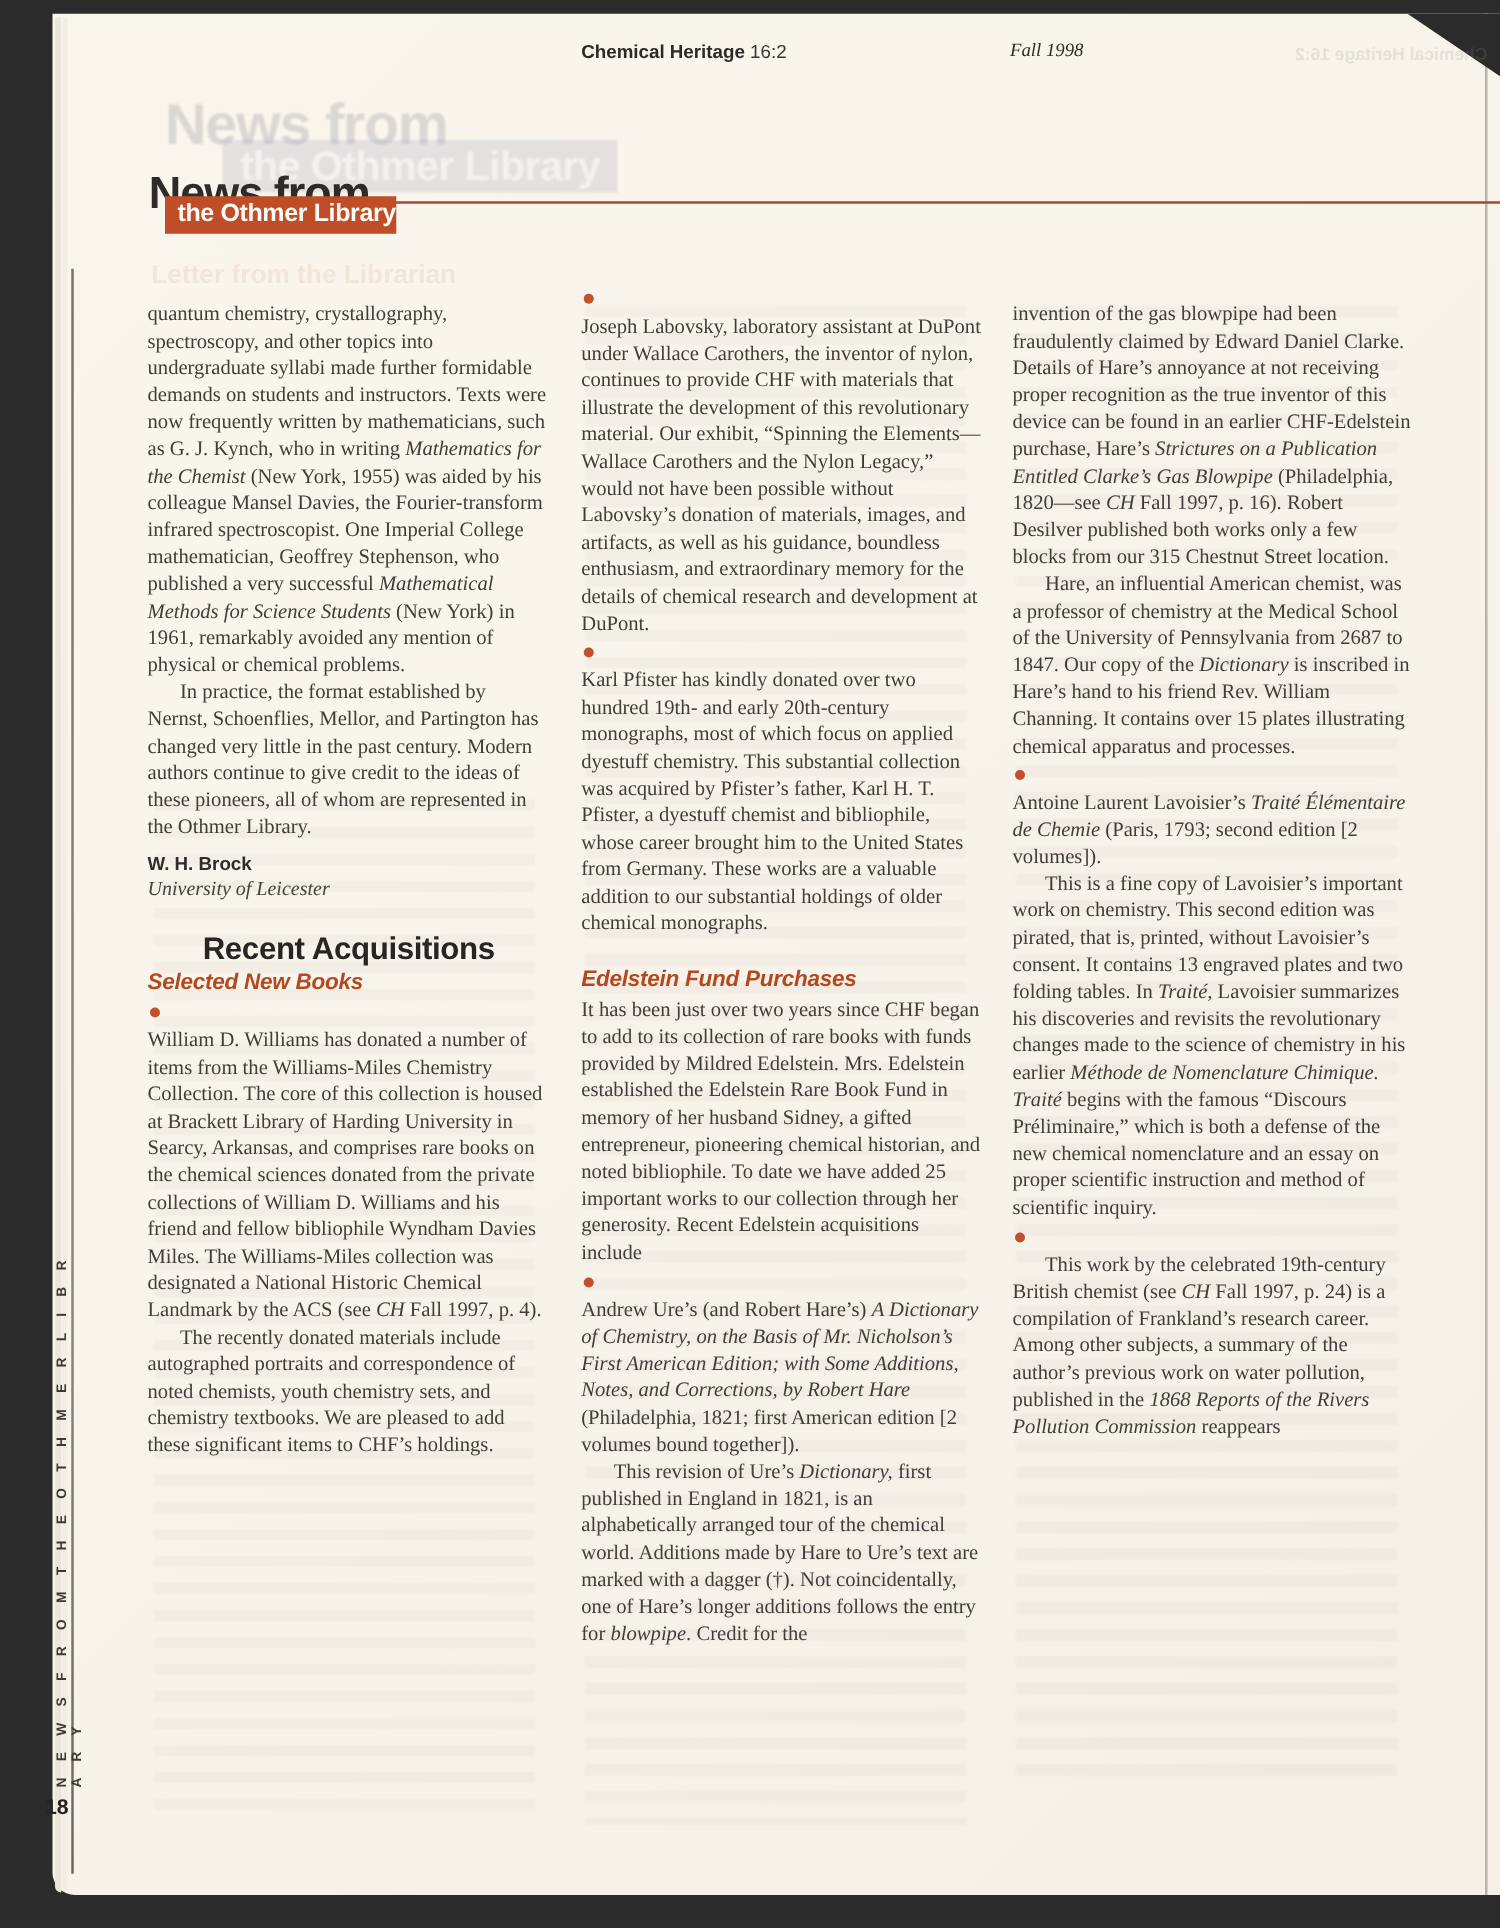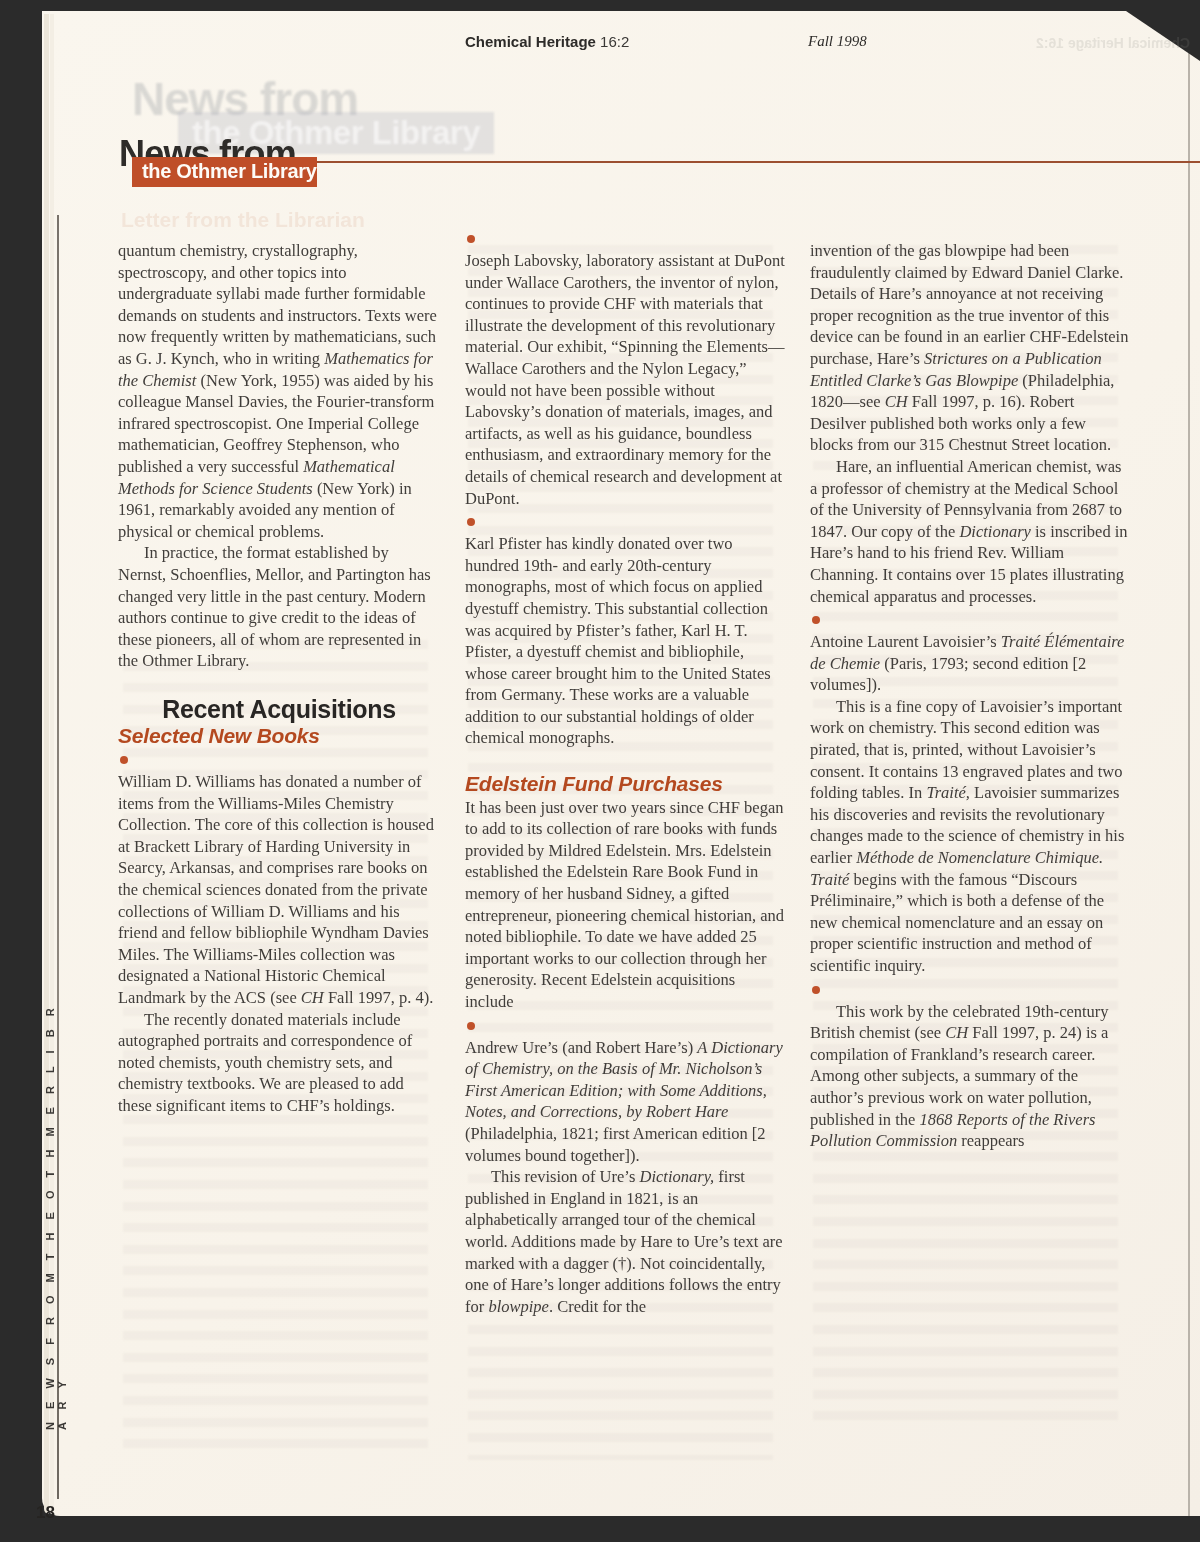--- a/index.html
+++ b/index.html
@@ -78,38 +78,38 @@
   }
   .col p{margin:0;}
   .col p.indent{text-indent:26px;}
   .bullet-dot{width:8px;height:8px;border-radius:50%;background:#c0512a;margin:9px 0 7px 2px;}
   .h-major{
     font-family:"Liberation Sans","DejaVu Sans",sans-serif;font-weight:700;
     font-size:25px;color:#282624;margin:27px 0 3px 0;letter-spacing:-0.3px;text-align:center;
   }
   .h-sub{
     font-family:"Liberation Sans","DejaVu Sans",sans-serif;font-weight:700;font-style:italic;
-    font-size:21px;color:#b4491f;margin:5px 0 2px 0;letter-spacing:-0.2px;
+    font-size:18px;color:#b4491f;margin:5px 0 2px 0;letter-spacing:-0.2px;
   }
   .col .h-sub.mid{margin-top:24px;}
   .byline{margin-top:10px;}
   .byline-name{
     font-family:"Liberation Sans","DejaVu Sans",sans-serif;font-weight:700;
     font-size:15px;color:#2f2d2b;line-height:20px;
   }
   .byline-affil{font-style:italic;font-size:16px;color:#44413e;line-height:20px;}
   
   .sidebar-vertical{
     position:absolute;left:44px;top:985px;height:445px;width:26px;
     writing-mode:vertical-rl;transform:rotate(180deg);
     font-family:"Liberation Sans","DejaVu Sans",sans-serif;font-weight:700;
     font-size:11px;letter-spacing:5px;color:#3b3936;
   }
   .page-number{
-    position:absolute;left:36px;top:1503px;
+    position:absolute;left:36px;top:1436px;
     font-family:"Liberation Sans","DejaVu Sans",sans-serif;font-weight:700;
     font-size:17px;color:#252321;
   }
   em{font-style:italic;}
 </style>
 </head>
 <body>
 
 <div class="page"></div>
 <div class="edge-strip s1"></div>
@@ -132,20 +132,24 @@
 <div class="ghost-title1">News from</div>
 <div class="ghost-title2">the Othmer Library</div>
 <div class="title-rule"></div>
 <div class="title-line1">News from</div>
 <div class="title-box">the Othmer Library</div>
 <div class="ghost-heading">Letter from the Librarian</div>
 
 <div class="col" style="left:118px;top:240px;">
     <p class=""><span>quantum chemistry, crystallography, spectroscopy, and other topics into undergraduate syllabi made further formidable demands on students and instructors. Texts were now frequently written by mathematicians, such as G. J. Kynch, who in writing </span><em>Mathematics for the Chemist</em><span> (New York, 1955) was aided by his colleague Mansel Davies, the Fourier-transform infrared spectroscopist. One Imperial College mathematician, Geoffrey Stephenson, who published a very successful </span><em>Mathematical Methods for Science Students</em><span> (New York) in 1961, remarkably avoided any mention of physical or chemical problems.</span></p>
     <p class="indent"><span>In practice, the format established by Nernst, Schoenflies, Mellor, and Partington has changed very little in the past century. Modern authors continue to give credit to the ideas of these pioneers, all of whom are represented in the Othmer Library.</span></p>
+    <div class="byline">
+      <div class="byline-name">W. H. Brock</div>
+      <div class="byline-affil">University of Leicester</div>
+    </div>
     <div class="h-major">Recent Acquisitions</div>
     <div class="h-sub">Selected New Books</div>
     <div class="bullet-dot"></div>
     <p class=""><span>William D. Williams has donated a number of items from the Williams-Miles Chemistry Collection. The core of this collection is housed at Brackett Library of Harding University in Searcy, Arkansas, and comprises rare books on the chemical sciences donated from the private collections of William D. Williams and his friend and fellow bibliophile Wyndham Davies Miles. The Williams-Miles collection was designated a National Historic Chemical Landmark by the ACS (see </span><em>CH</em><span> Fall 1997, p. 4).</span></p>
     <p class="indent"><span>The recently donated materials include autographed portraits and correspondence of noted chemists, youth chemistry sets, and chemistry textbooks. We are pleased to add these significant items to CHF’s holdings.</span></p>
   </div>
 <div class="col" style="left:465px;top:226px;">
     <div class="bullet-dot"></div>
     <p class=""><span>Joseph Labovsky, laboratory assistant at DuPont under Wallace Carothers, the inventor of nylon, continues to provide CHF with materials that illustrate the development of this revolutionary material. Our exhibit, “Spinning the Elements—Wallace Carothers and the Nylon Legacy,” would not have been possible without Labovsky’s donation of materials, images, and artifacts, as well as his guidance, boundless enthusiasm, and extraordinary memory for the details of chemical research and development at DuPont.</span></p>
     <div class="bullet-dot"></div>

